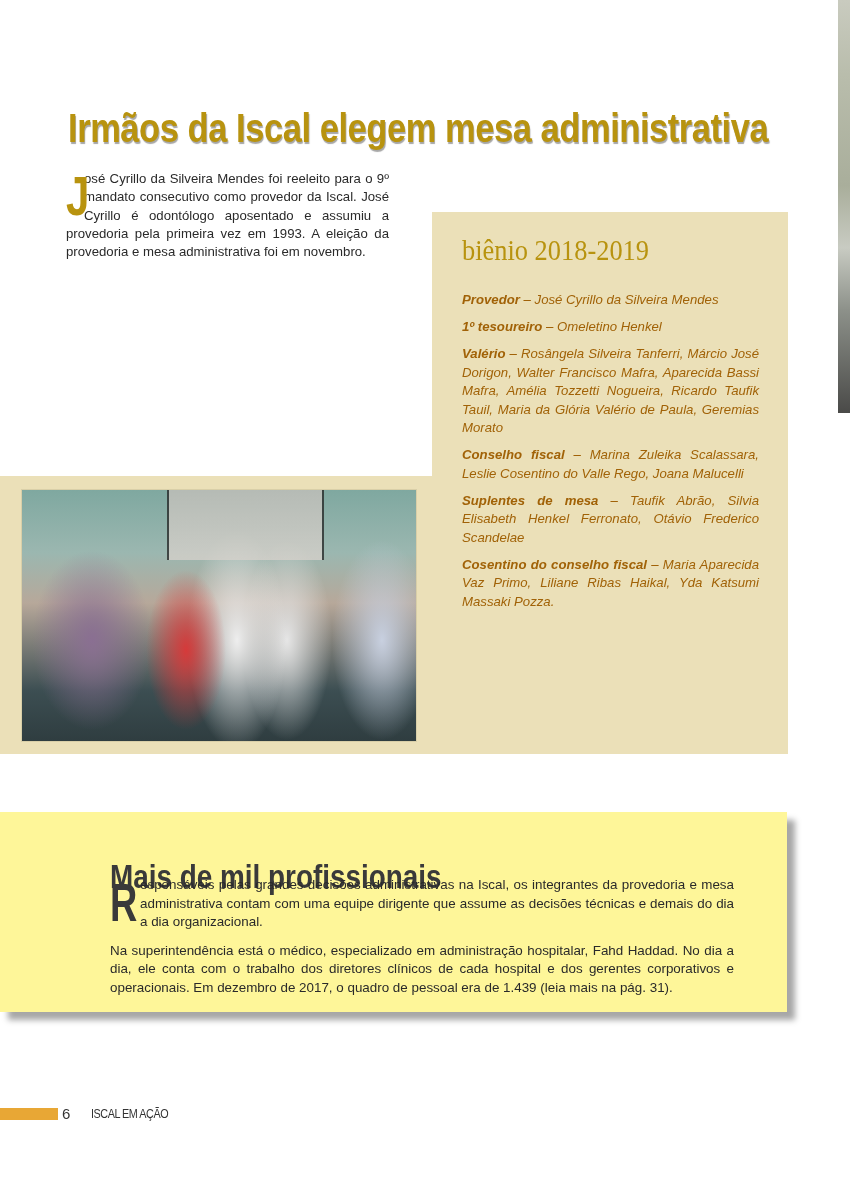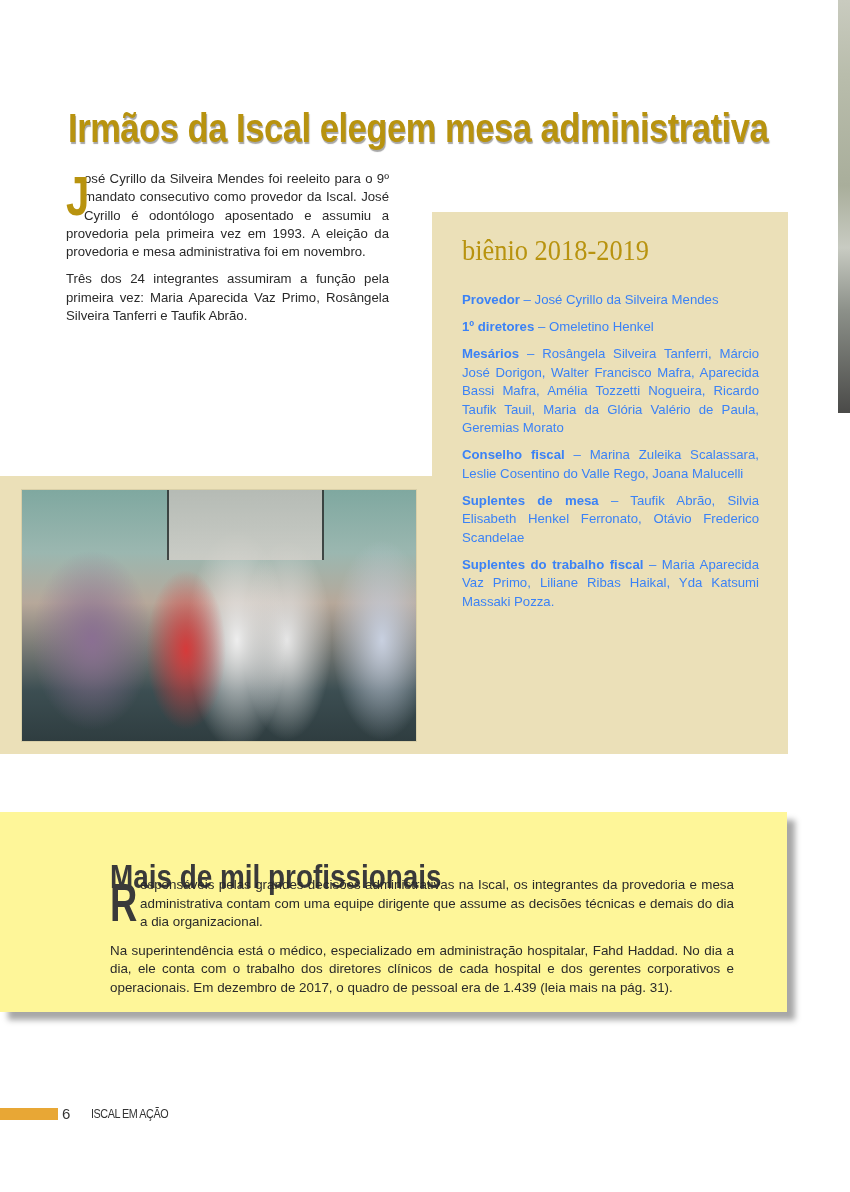--- a/index.html
+++ b/index.html
@@ -58,21 +58,21 @@
       opacity: 0.75;
     }
     .bienio-title {
       position: absolute; left: 462px; top: 232px;
       font-family: "Liberation Serif", serif;
       font-size: 30px; line-height: 36px; color: #b8930f;
       transform: scaleX(0.88); transform-origin: left top;
     }
     .members {
       position: absolute; left: 462px; top: 291px; width: 297px;
-      font-size: 13.2px; line-height: 18.4px; color: #3b82f6; text-align: justify;
+      font-size: 13.2px; line-height: 18.4px; color: #a16207; text-align: justify; font-style: italic;
     }
     .members .row { margin: 0 0 8.8px 0; }
     .members .role { font-weight: bold; }
     .yellow-box {
       position: absolute; left: 0; top: 812px; width: 787px; height: 200px;
       background: #fef699;
       box-shadow: 8px 8px 6px rgba(0,0,0,0.35);
     }
     .mais-title {
       position: absolute; left: 110px; top: 828px;
@@ -111,36 +111,35 @@
 
 <h1 class="title">Irmãos da Iscal elegem mesa administrativa</h1>
 
 <div class="beige-box"></div>
 <div class="white-cover"></div>
 
 <div class="intro">
   <p>
     <span class="dropcap-j">J</span><span>osé Cyrillo da Silveira Mendes foi reeleito para o 9º mandato consecutivo como provedor  da Iscal. José Cyrillo é odontólogo aposentado e assumiu a provedoria pela primeira vez em 1993. A eleição da provedoria e mesa administrativa foi em novembro.</span>
   </p>
-  <p>Três dos 24 integrantes assumiram a função pela primeira vez: Maria Aparecida Vaz Primo, Rosângela Silveira Tanferri e Taufik Abrão.</p>
 </div>
 
 <div class="photo">
   <div class="screen"></div>
 </div>
 
 <div class="bienio-title">biênio 2018-2019</div>
 
 <div class="members">
   <div class="row"><span class="role">Provedor</span><span> – José Cyrillo da Silveira Mendes</span></div>
-  <div class="row"><span class="role">1º diretores</span><span> – Omeletino Henkel</span></div>
-  <div class="row"><span class="role">Mesários</span><span> – Rosângela Silveira Tanferri,  Márcio José Dorigon, Walter Francisco Mafra, Aparecida Bassi Mafra, Amélia Tozzetti  Nogueira, Ricardo Taufik Tauil,  Maria da Glória Valério de Paula, Geremias Morato</span></div>
+  <div class="row"><span class="role">1º tesoureiro</span><span> – Omeletino Henkel</span></div>
+  <div class="row"><span class="role">Valério</span><span> – Rosângela Silveira Tanferri,  Márcio José Dorigon, Walter Francisco Mafra, Aparecida Bassi Mafra, Amélia Tozzetti  Nogueira, Ricardo Taufik Tauil,  Maria da Glória Valério de Paula, Geremias Morato</span></div>
   <div class="row"><span class="role">Conselho fiscal</span><span> – Marina Zuleika Scalassara, Leslie Cosentino do Valle Rego, Joana Malucelli</span></div>
   <div class="row"><span class="role">Suplentes de mesa</span><span> – Taufik Abrão, Silvia Elisabeth Henkel Ferronato, Otávio Frederico Scandelae</span></div>
-  <div class="row"><span class="role">Suplentes do trabalho fiscal</span><span> – Maria Aparecida Vaz Primo, Liliane Ribas Haikal, Yda Katsumi Massaki Pozza.</span></div>
+  <div class="row"><span class="role">Cosentino do conselho fiscal</span><span> – Maria Aparecida Vaz Primo, Liliane Ribas Haikal, Yda Katsumi Massaki Pozza.</span></div>
 </div>
 
 <div class="yellow-box"></div>
 <h2 class="mais-title">Mais de mil profissionais</h2>
 <div class="mais-body">
   <p>
     <span class="dropcap-r">R</span><span>esponsáveis pelas grandes decisões administrativas na Iscal, os integrantes da provedoria e mesa administrativa contam com uma equipe dirigente que assume as decisões técnicas e demais do dia a dia organizacional.</span>
   </p>
   <p>Na superintendência está o médico, especializado em administração hospitalar, Fahd Haddad. No dia a dia, ele conta com o trabalho dos diretores clínicos de cada hospital e dos gerentes corporativos e operacionais. Em dezembro de 2017, o quadro de pessoal era de 1.439 (leia mais na pág. 31).</p>
 </div>

